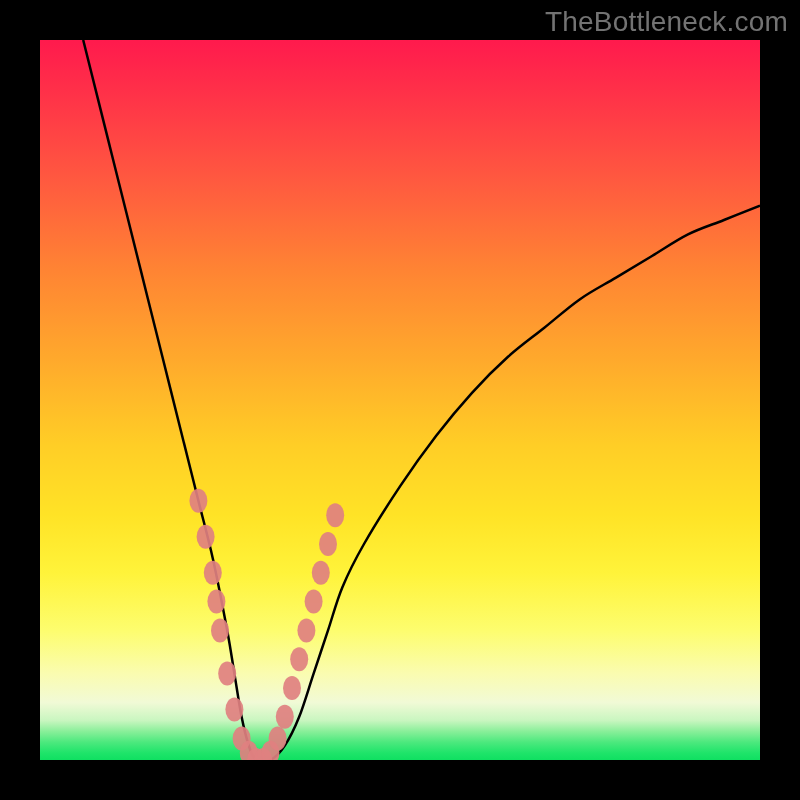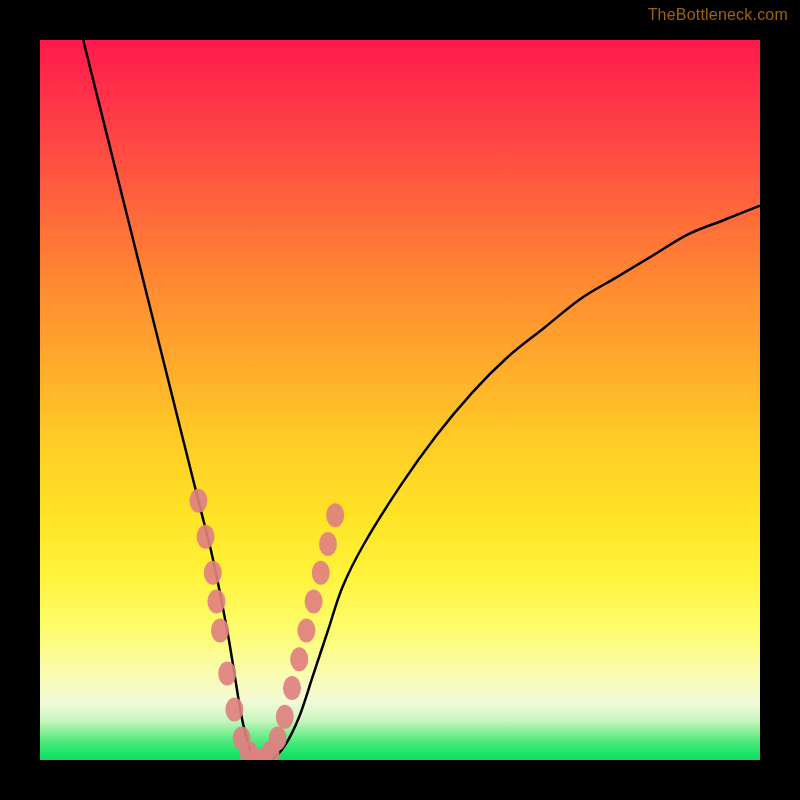--- a/index.html
+++ b/index.html
@@ -45,23 +45,23 @@
       #8aef9a 96%,
       #4de97e 97.5%,
       #1fe46a 99%,
       #0fe061 100%
     );
   }
   .watermark {
     position: absolute;
     top: 6px;
     right: 12px;
-    font-size: 16px;
+    font-size: 28px;
     font-weight: 500;
-    color: #a16207;
+    color: #737373;
     letter-spacing: 0.2px;
     user-select: none;
   }
   svg.curve {
     position: absolute;
     inset: 0;
   }
 </style>
 </head>
 <body>

